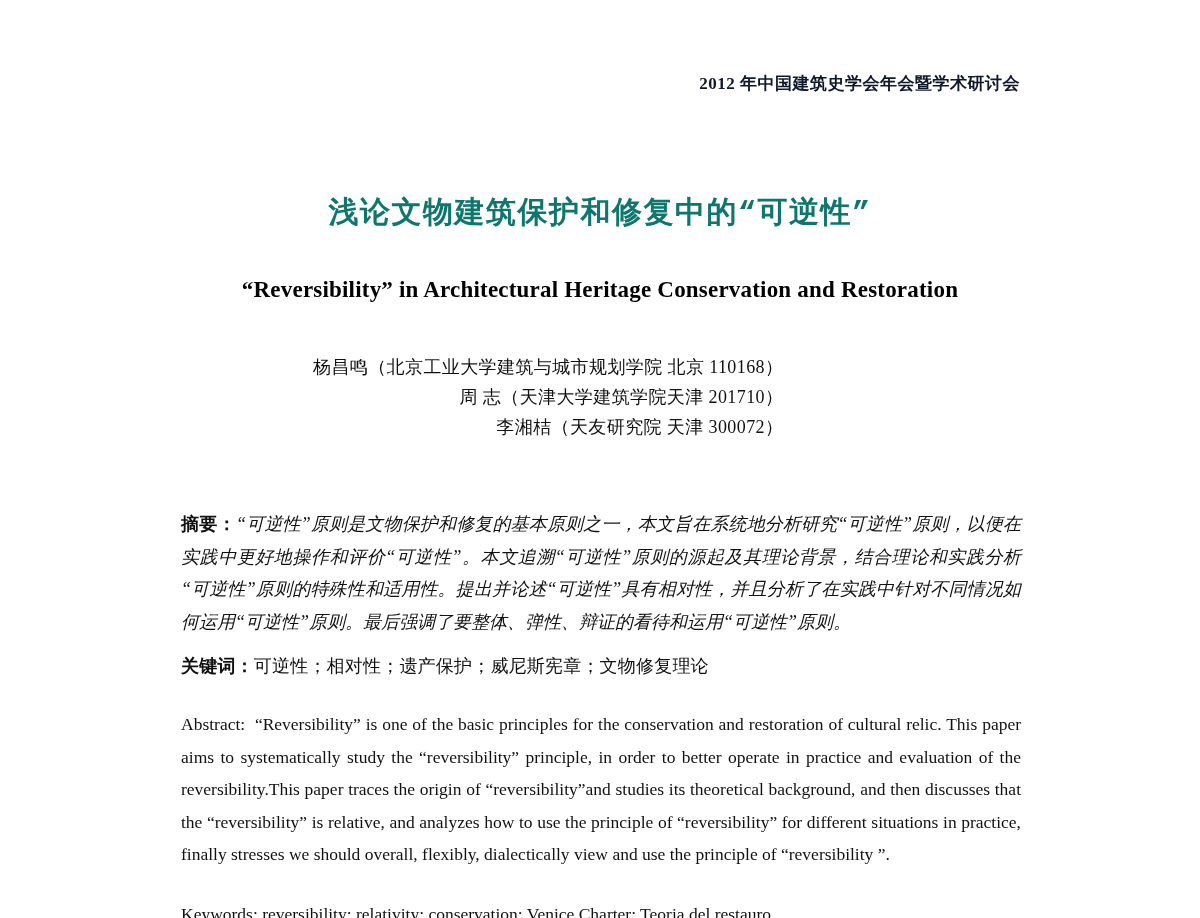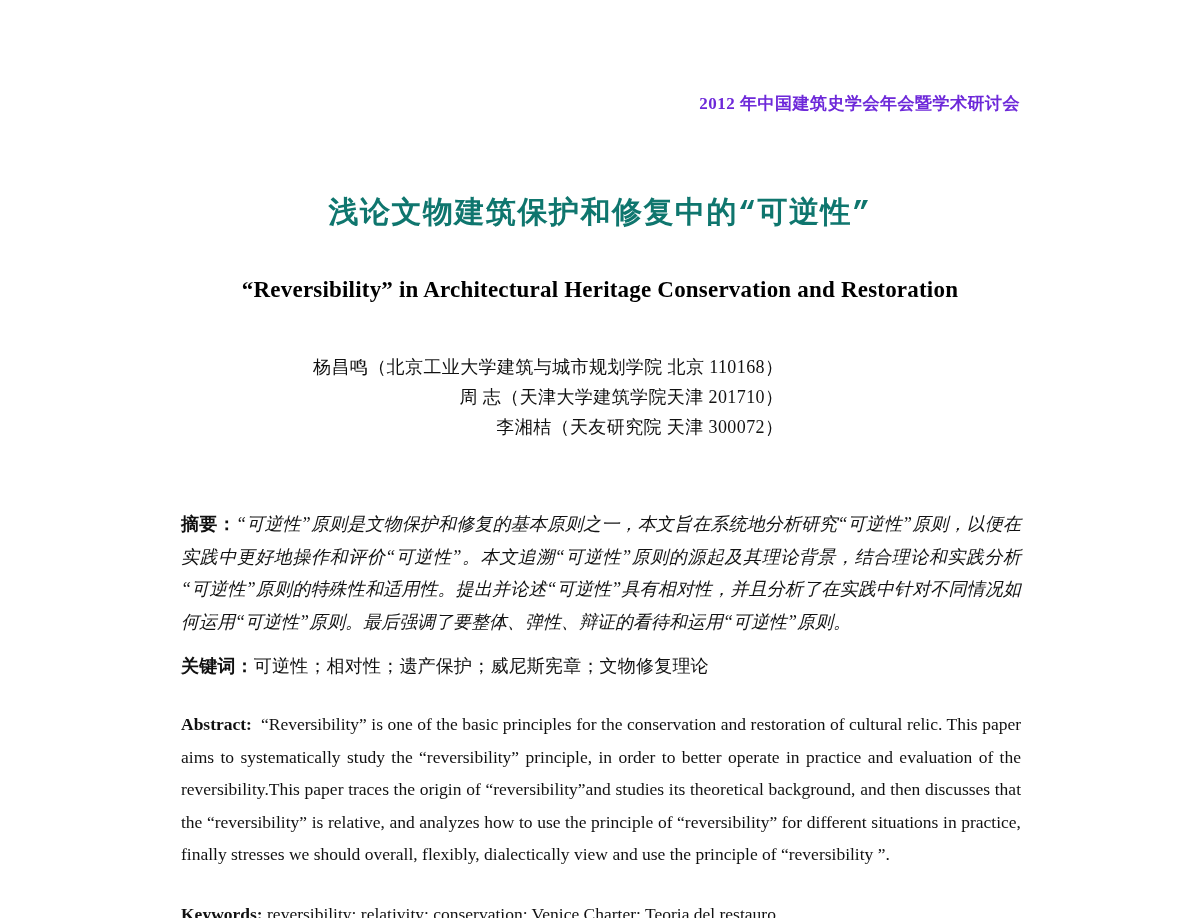--- a/index.html
+++ b/index.html
@@ -28,22 +28,21 @@
   .running-head {
     position: absolute;
     top: 72px;
     left: 180px;
     right: 180px;
     text-align: right;
     font-family: "Liberation Serif", "DejaVu Serif", serif;
     font-weight: bold;
     font-size: 17px;
     letter-spacing: 0.5px;
-    color: #6d28d9;
-    margin-top: 20px;
+    color: #0f172a;
   }
 
   
   .title-cn {
     position: absolute;
     top: 172px;
     left: 0;
     right: 0;
     text-align: center;
     font-family: Liberation Mono, monospace;
@@ -109,21 +108,21 @@
     left: 181px;
     width: 840px;
     font-size: 17.5px;
     line-height: 32.5px;
     color: #111;
   }
   .abs-en .para {
     text-align: justify;
     text-align-last: left;
   }
-  .lbl-en { font-weight: bold; margin-top: 26px; }
+  .lbl-en { font-weight: normal; margin-top: 26px; }
 
   .kw-en {
     position: absolute;
     top: 898px;
     left: 181px;
     width: 840px;
     font-size: 17.5px;
     line-height: 32.5px;
     color: #111;
     white-space: nowrap;

